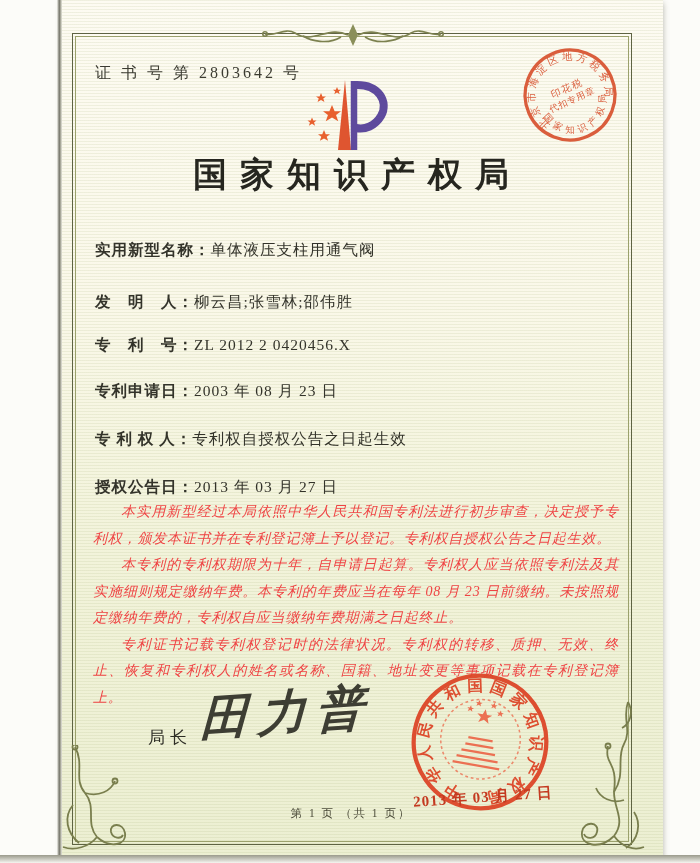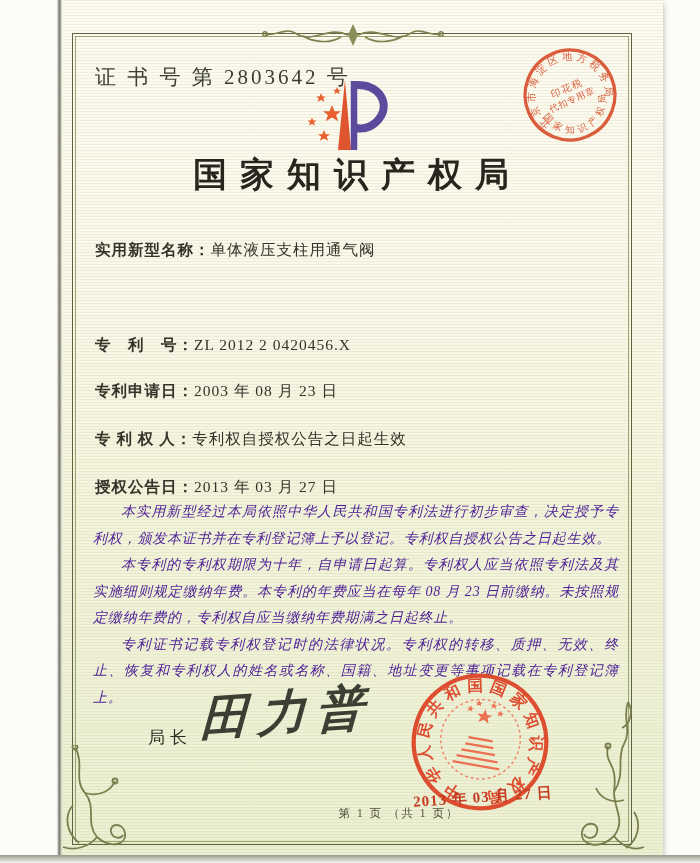--- a/index.html
+++ b/index.html
@@ -15,36 +15,36 @@
            linear-gradient(180deg,#fdfbf2 0%,#faf8e9 35%,#f2f3da 65%,#ecefd2 100%);
          box-shadow:0 3px 6px rgba(90,90,70,.45);}
   .bottom-shadow{position:absolute;left:0;top:855px;width:700px;height:8px;
          background:linear-gradient(180deg,#9a9a8c,#f5f5f0);}
   
   .frame{position:absolute;left:72px;top:33px;width:558px;height:810px;
          border:1.5px solid #5e6342;}
   .frame::after{content:"";position:absolute;inset:2px;border:1px solid #9ba16c;}
   .ornament{position:absolute;}
   
-  .cert-no{position:absolute;left:95px;top:63px;font-size:21px;letter-spacing:3px;color:#3c3c32;}
+  .cert-no{position:absolute;left:95px;top:63px;font-size:16px;letter-spacing:3px;color:#3c3c32;}
   .title{position:absolute;left:72px;top:152px;width:558px;text-align:center;
          font-size:34px;font-weight:bold;letter-spacing:13px;color:#26261f;text-indent:13px;}
   .field{position:absolute;left:95px;font-size:15.5px;font-weight:bold;color:#33332a;
          letter-spacing:1px;white-space:nowrap;}
   .field .val{font-weight:normal;}
   .body-block{position:absolute;left:93px;top:499px;width:526px;
-         font-size:14px;line-height:26.5px;letter-spacing:.8px;color:#4c1d95;
+         font-size:14px;line-height:26.5px;letter-spacing:.8px;color:#ef4444;
          font-style:italic;text-align:justify;}
   .body-block p{margin:0;text-indent:2em;}
   .director-label{position:absolute;left:148px;top:726px;font-size:17px;letter-spacing:5px;color:#2e2e26;}
   .signature{position:absolute;left:200px;top:681px;font-size:48px;color:#26261e;
          font-style:italic;letter-spacing:10px;transform:rotate(-4deg) skewX(-6deg);
          font-weight:bold;opacity:.88;}
   .footer{position:absolute;left:72px;top:806px;width:558px;text-align:center;
-          font-size:11.5px;letter-spacing:2px;color:#4c4c3a;padding-left:48px;}
+          font-size:11.5px;letter-spacing:2px;color:#4c4c3a;}
   
   .seal{position:absolute;}
   .tax-seal{left:521px;top:46px;width:98px;height:98px;transform:rotate(-24deg);opacity:.92;}
   .official-seal{left:409px;top:671px;width:142px;height:142px;transform:rotate(10deg);opacity:.95;}
   .date-stamp{position:absolute;left:403px;top:788px;width:160px;text-align:center;
          font-size:15px;font-weight:bold;color:#c43a20;letter-spacing:1px;
          transform:rotate(-4deg);z-index:5;}
   svg{display:block;}
 </style>
 </head>
@@ -116,20 +116,21 @@
       <use href="#star5" transform="translate(39,60) scale(6)"></use>
     </g>
     <polygon points="60,4 66,74 53,74" fill="#df5530"></polygon>
     <path d="M69,5 L69,74" stroke="#5e4a9d" stroke-width="6.5"></path>
     <path d="M70,9 C94,8 104,26 96,40 C90,50 80,54 71,52" stroke="#5e4a9d" stroke-width="8" fill="none"></path>
   </svg>
 
   <div class="title">国家知识产权局</div>
 
   <div class="field" style="top:240px"><span>实用新型名称：</span><span class="val">单体液压支柱用通气阀</span></div>
+  <div class="field" style="top:292px"><span>发　明　人：</span><span class="val">柳云昌;张雪林;邵伟胜</span></div>
   <div class="field" style="top:335px"><span>专　利　号：</span><span class="val">ZL 2012 2 0420456.X</span></div>
   <div class="field" style="top:381px"><span>专利申请日：</span><span class="val">2003 年 08 月 23 日</span></div>
   <div class="field" style="top:429px"><span>专 利 权 人：</span><span class="val">专利权自授权公告之日起生效</span></div>
   <div class="field" style="top:477px"><span>授权公告日：</span><span class="val">2013 年 03 月 27 日</span></div>
 
   <div class="body-block">
     <p>本实用新型经过本局依照中华人民共和国专利法进行初步审查，决定授予专利权，颁发本证书并在专利登记簿上予以登记。专利权自授权公告之日起生效。</p>
     <p>本专利的专利权期限为十年，自申请日起算。专利权人应当依照专利法及其实施细则规定缴纳年费。本专利的年费应当在每年 08 月 23 日前缴纳。未按照规定缴纳年费的，专利权自应当缴纳年费期满之日起终止。</p>
     <p>专利证书记载专利权登记时的法律状况。专利权的转移、质押、无效、终止、恢复和专利权人的姓名或名称、国籍、地址变更等事项记载在专利登记簿上。</p>
   </div>

